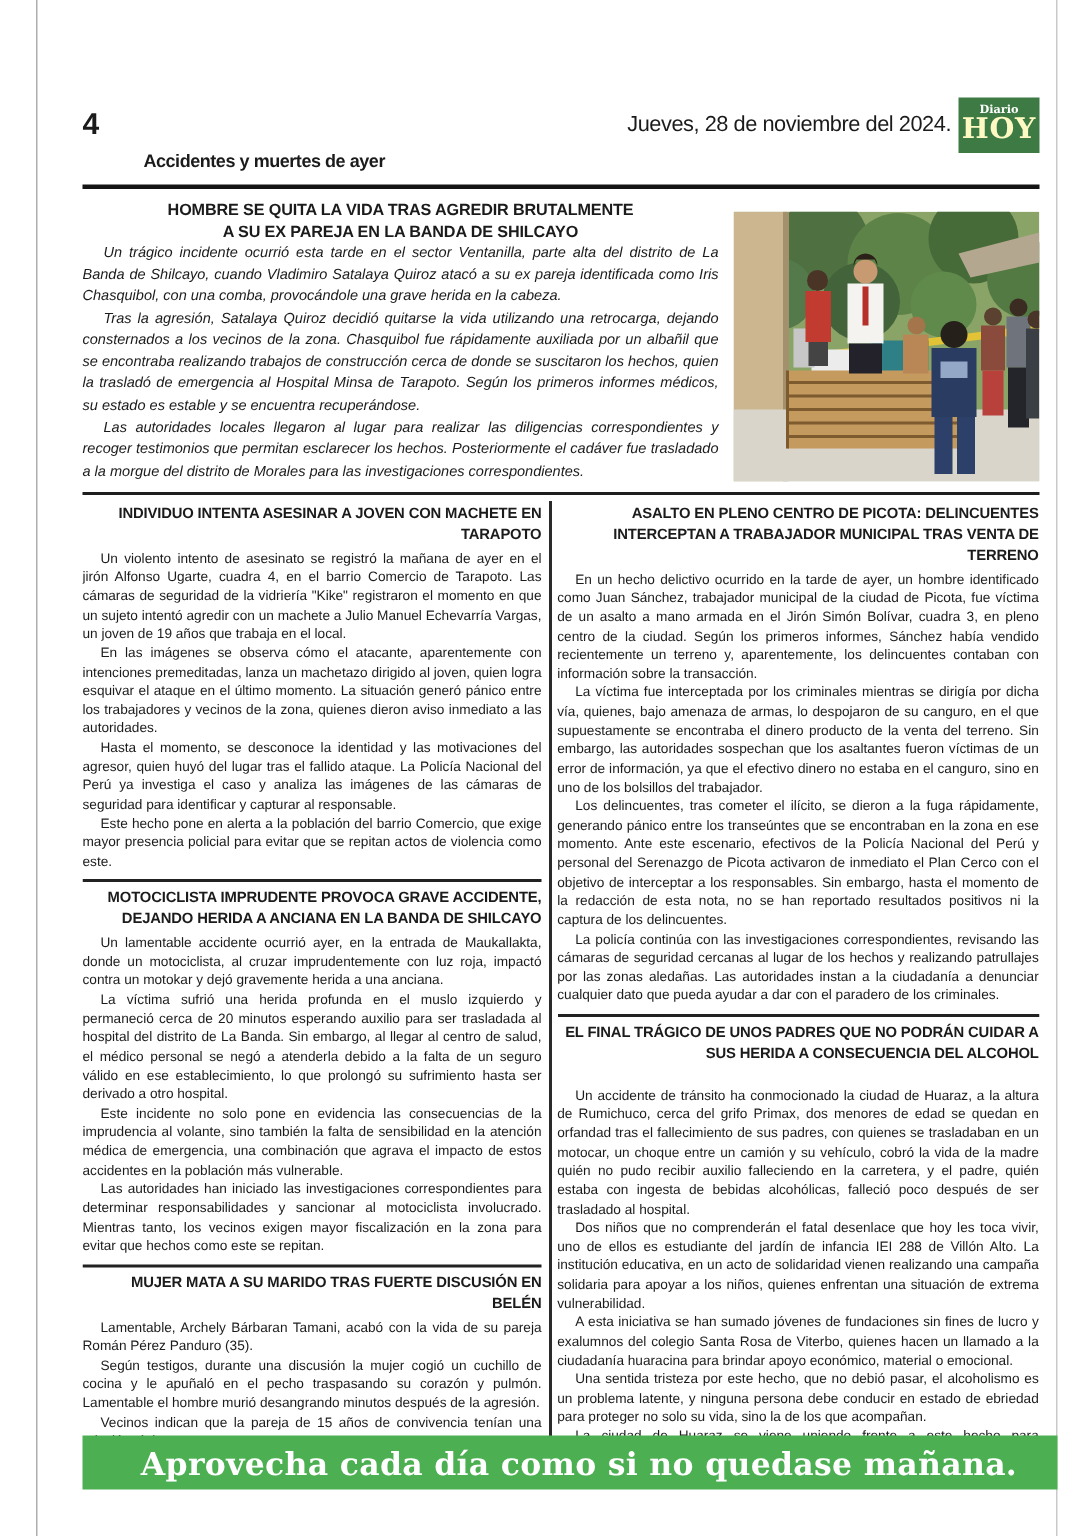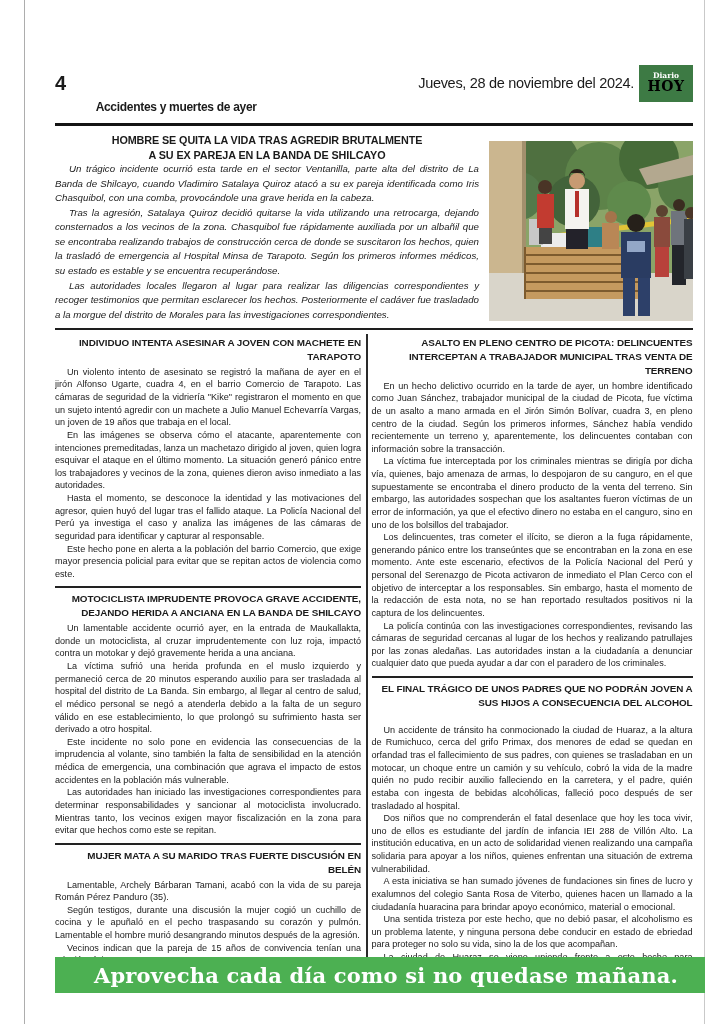--- a/index.html
+++ b/index.html
@@ -14,21 +14,21 @@
 
   
   .hdr { display:flex; align-items:center; }
   .hdr .pagenum { font-size:20px; font-weight:bold; letter-spacing:-0.5px; }
   .hdr .section-title { font-size:12px; font-weight:bold; margin-left:30px; letter-spacing:-0.3px;margin-top:48px; }
   .hdr-right { margin-left:auto; display:flex; align-items:center; }
   .hdr .date { font-size:14.5px; letter-spacing:-0.3px; }
   .logo { width:54px; height:37px; background:#3d7a44; margin-left:5px;
           display:flex; flex-direction:column; align-items:center; justify-content:center; }
   .logo .logo-top  { color:#fff; font-size:7.5px; font-weight:bold; font-family:"DejaVu Serif",serif; line-height:1; }
-  .logo .logo-main { color:#000000; font-size:14px; font-weight:bold; font-family:"DejaVu Serif",serif; line-height:1.1; letter-spacing:0.5px; }
+  .logo .logo-main { color:#fef9c3; font-size:19px; font-weight:bold; font-family:"DejaVu Serif",serif; line-height:1.1; letter-spacing:0.5px; }
   .hdr-rule { height:3px; background:#141414; margin-top:9px; }
 
   
   .lead { display:flex; margin-top:7px; }
   .lead-text { width:424px; }
   .lead-title { font-size:10.8px; font-weight:bold; text-align:center; line-height:1.35; letter-spacing:-0.1px; }
   .lead-text p { margin:0; font-size:9.7px; line-height:1.5; text-align:justify; text-indent:14px;font-style:italic; }
   .lead-photo { width:204px; height:180px; margin-left:10px; margin-top:8px; overflow:hidden; }
   .full-rule { height:2px; background:#1e1e1e; margin-top:6px; }
 
@@ -183,21 +183,21 @@
 
       <div class="col col-right">
         <div class="art-title">ASALTO EN PLENO CENTRO DE PICOTA: DELINCUENTES INTERCEPTAN A TRABAJADOR MUNICIPAL TRAS VENTA DE TERRENO</div>
         <p>En un hecho delictivo ocurrido en la tarde de ayer, un hombre identificado como Juan Sánchez, trabajador municipal de la ciudad de Picota, fue víctima de un asalto a mano armada en el Jirón Simón Bolívar, cuadra 3, en pleno centro de la ciudad. Según los primeros informes, Sánchez había vendido recientemente un terreno y, aparentemente, los delincuentes contaban con información sobre la transacción.</p>
         <p>La víctima fue interceptada por los criminales mientras se dirigía por dicha vía, quienes, bajo amenaza de armas, lo despojaron de su canguro, en el que supuestamente se encontraba el dinero producto de la venta del terreno. Sin embargo, las autoridades sospechan que los asaltantes fueron víctimas de un error de información, ya que el efectivo dinero no estaba en el canguro, sino en uno de los bolsillos del trabajador.</p>
         <p>Los delincuentes, tras cometer el ilícito, se dieron a la fuga rápidamente, generando pánico entre los transeúntes que se encontraban en la zona en ese momento. Ante este escenario, efectivos de la Policía Nacional del Perú y personal del Serenazgo de Picota activaron de inmediato el Plan Cerco con el objetivo de interceptar a los responsables. Sin embargo, hasta el momento de la redacción de esta nota, no se han reportado resultados positivos ni la captura de los delincuentes.</p>
         <p>La policía continúa con las investigaciones correspondientes, revisando las cámaras de seguridad cercanas al lugar de los hechos y realizando patrullajes por las zonas aledañas. Las autoridades instan a la ciudadanía a denunciar cualquier dato que pueda ayudar a dar con el paradero de los criminales.</p>
 
         <hr class="art-rule">
 
-        <div class="art-title title-gap">EL FINAL TRÁGICO DE UNOS PADRES QUE NO PODRÁN JOVEN A SUS HIJOS A CONSECUENCIA DEL ALCOHOL</div>
+        <div class="art-title title-gap">EL FINAL TRÁGICO DE UNOS PADRES QUE NO PODRÁN CUIDAR A SUS HERIDA A CONSECUENCIA DEL ALCOHOL</div>
         <p>Un accidente de tránsito ha conmocionado la ciudad de Huaraz, a la altura de Rumichuco, cerca del grifo Primax, dos menores de edad se quedan en orfandad tras el fallecimiento de sus padres, con quienes se trasladaban en un motocar, un choque entre un camión y su vehículo, cobró la vida de la madre quién no pudo recibir auxilio falleciendo en la carretera, y el padre, quién estaba con ingesta de bebidas alcohólicas, falleció poco después de ser trasladado al hospital.</p>
         <p>Dos niños que no comprenderán el fatal desenlace que hoy les toca vivir, uno de ellos es estudiante del jardín de infancia IEI 288 de Villón Alto. La institución educativa, en un acto de solidaridad vienen realizando una campaña solidaria para apoyar a los niños, quienes enfrentan una situación de extrema vulnerabilidad.</p>
         <p>A esta iniciativa se han sumado jóvenes de fundaciones sin fines de lucro y exalumnos del colegio Santa Rosa de Viterbo, quienes hacen un llamado a la ciudadanía huaracina para brindar apoyo económico, material o emocional.</p>
         <p>Una sentida tristeza por este hecho, que no debió pasar, el alcoholismo es un problema latente, y ninguna persona debe conducir en estado de ebriedad para proteger no solo su vida, sino la de los que acompañan.</p>
         <p>La ciudad de Huaraz se viene uniendo frente a este hecho para solidarizarse con estos dos niños.</p>
       </div>
     </div>
   </div>
 
   <div class="banner">

